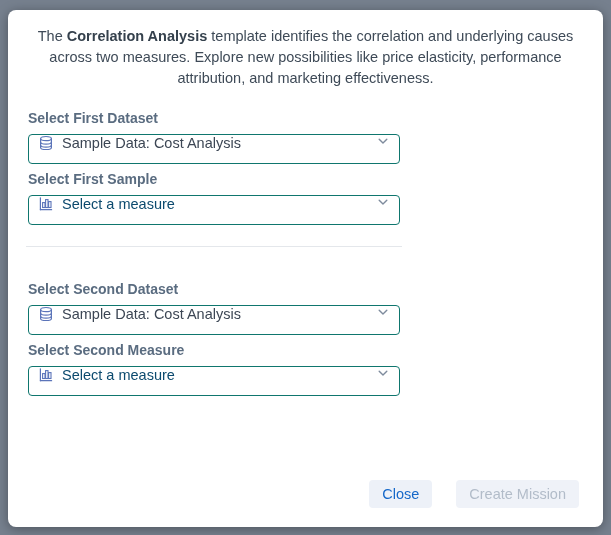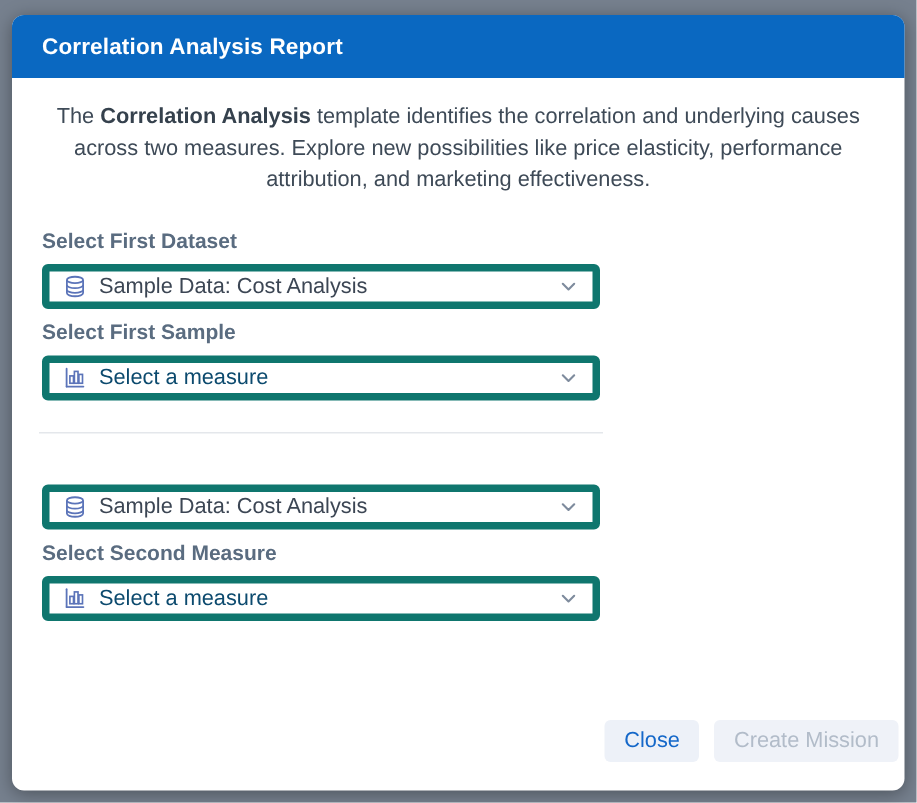--- a/index.html
+++ b/index.html
@@ -26,51 +26,48 @@
     margin:2px 0 0 0;max-width:560px;
     font-size:14.5px;line-height:21px;color:#3E4A57;text-align:center;
   }
   .description b{font-weight:bold;color:#35414D;}
   .field-label{
     margin:7px 0 8px 0;font-weight:bold;font-size:14px;color:#5A6C80;
   }
   .field-label.first{margin-top:21px;}
   .select{
     width:372px;height:30px;box-sizing:border-box;background:#ffffff;
-    border:5px solid #0f766e;border-radius:4px;
-    display:flex;align-items:center;padding:0 10px 0 9px;gap:8px;
+    border:1px solid #0f766e;border-radius:4px;
+    display:flex;align-items:flex-start;padding:0 10px 0 9px;gap:8px;
     cursor:pointer;
   }
   .select-value{font-size:14.5px;color:#3C4654;flex:1 1 auto;white-space:nowrap;}
   .select-value.placeholder{color:#0c4a6e;}
   .lead-icon{display:flex;align-items:center;flex:0 0 auto;}
   .chev{display:flex;align-items:center;flex:0 0 auto;margin-left:auto;}
   hr.section-divider{
     border:none;border-top:1px solid #E4E7EB;
     margin:21px 0 34px 0;width:376px;margin-left:-2px;
   }
   .modal-footer{
     flex:0 0 auto;display:flex;justify-content:flex-end;align-items:center;
-    gap:10px;padding:0 4px 19px 0;
+    gap:24px;padding:0 24px 19px 0;
   }
   .btn{
     height:28px;border:none;border-radius:4px;padding:0 13px;
     font-family:inherit;font-size:14.5px;line-height:28px;cursor:pointer;
   }
   .btn-close{background:#EDF1F8;color:#1568C9;}
   .btn-create{background:#EFF2F8;color:#B2BCC9;cursor:default;}
 </style>
 </head>
 <body>
 
 <div class="modal">
 
-  <div class="modal-header">
-    <span class="modal-title">Correlation Analysis Report</span>
-  </div>
 
   <div class="modal-body">
 
     <p class="description"><span>The </span><b>Correlation Analysis</b><span> template identifies the correlation and underlying causes across two measures. Explore new possibilities like price elasticity, performance attribution, and marketing effectiveness.</span></p>
 
     <div class="field-label first">Select First Dataset</div>
     <div class="select">
       <span class="lead-icon">
         <svg width="16" height="16" viewBox="0 0 16 16" fill="none">
           <ellipse cx="8" cy="3.6" rx="5.4" ry="2.1" stroke="#5B74B9" stroke-width="1.2"></ellipse>
@@ -101,20 +98,21 @@
       <span class="select-value placeholder">Select a measure</span>
       <span class="chev">
         <svg width="12" height="12" viewBox="0 0 12 12" fill="none">
           <path d="M2.2 4.2 6 8l3.8-3.8" stroke="#7E8B9D" stroke-width="1.4" stroke-linecap="round" stroke-linejoin="round"></path>
         </svg>
       </span>
     </div>
 
     <hr class="section-divider">
 
+    <div class="field-label" style="margin-top:0;">Select Second Dataset</div>
     <div class="select">
       <span class="lead-icon">
         <svg width="16" height="16" viewBox="0 0 16 16" fill="none">
           <ellipse cx="8" cy="3.6" rx="5.4" ry="2.1" stroke="#5B74B9" stroke-width="1.2"></ellipse>
           <path d="M2.6 3.6v8.8c0 1.16 2.42 2.1 5.4 2.1s5.4-.94 5.4-2.1V3.6" stroke="#5B74B9" stroke-width="1.2"></path>
           <path d="M2.6 7c0 1.16 2.42 2.1 5.4 2.1s5.4-.94 5.4-2.1" stroke="#5B74B9" stroke-width="1.2"></path>
           <path d="M2.6 10.1c0 1.16 2.42 2.1 5.4 2.1s5.4-.94 5.4-2.1" stroke="#5B74B9" stroke-width="1.2"></path>
         </svg>
       </span>
       <span class="select-value">Sample Data: Cost Analysis</span>

